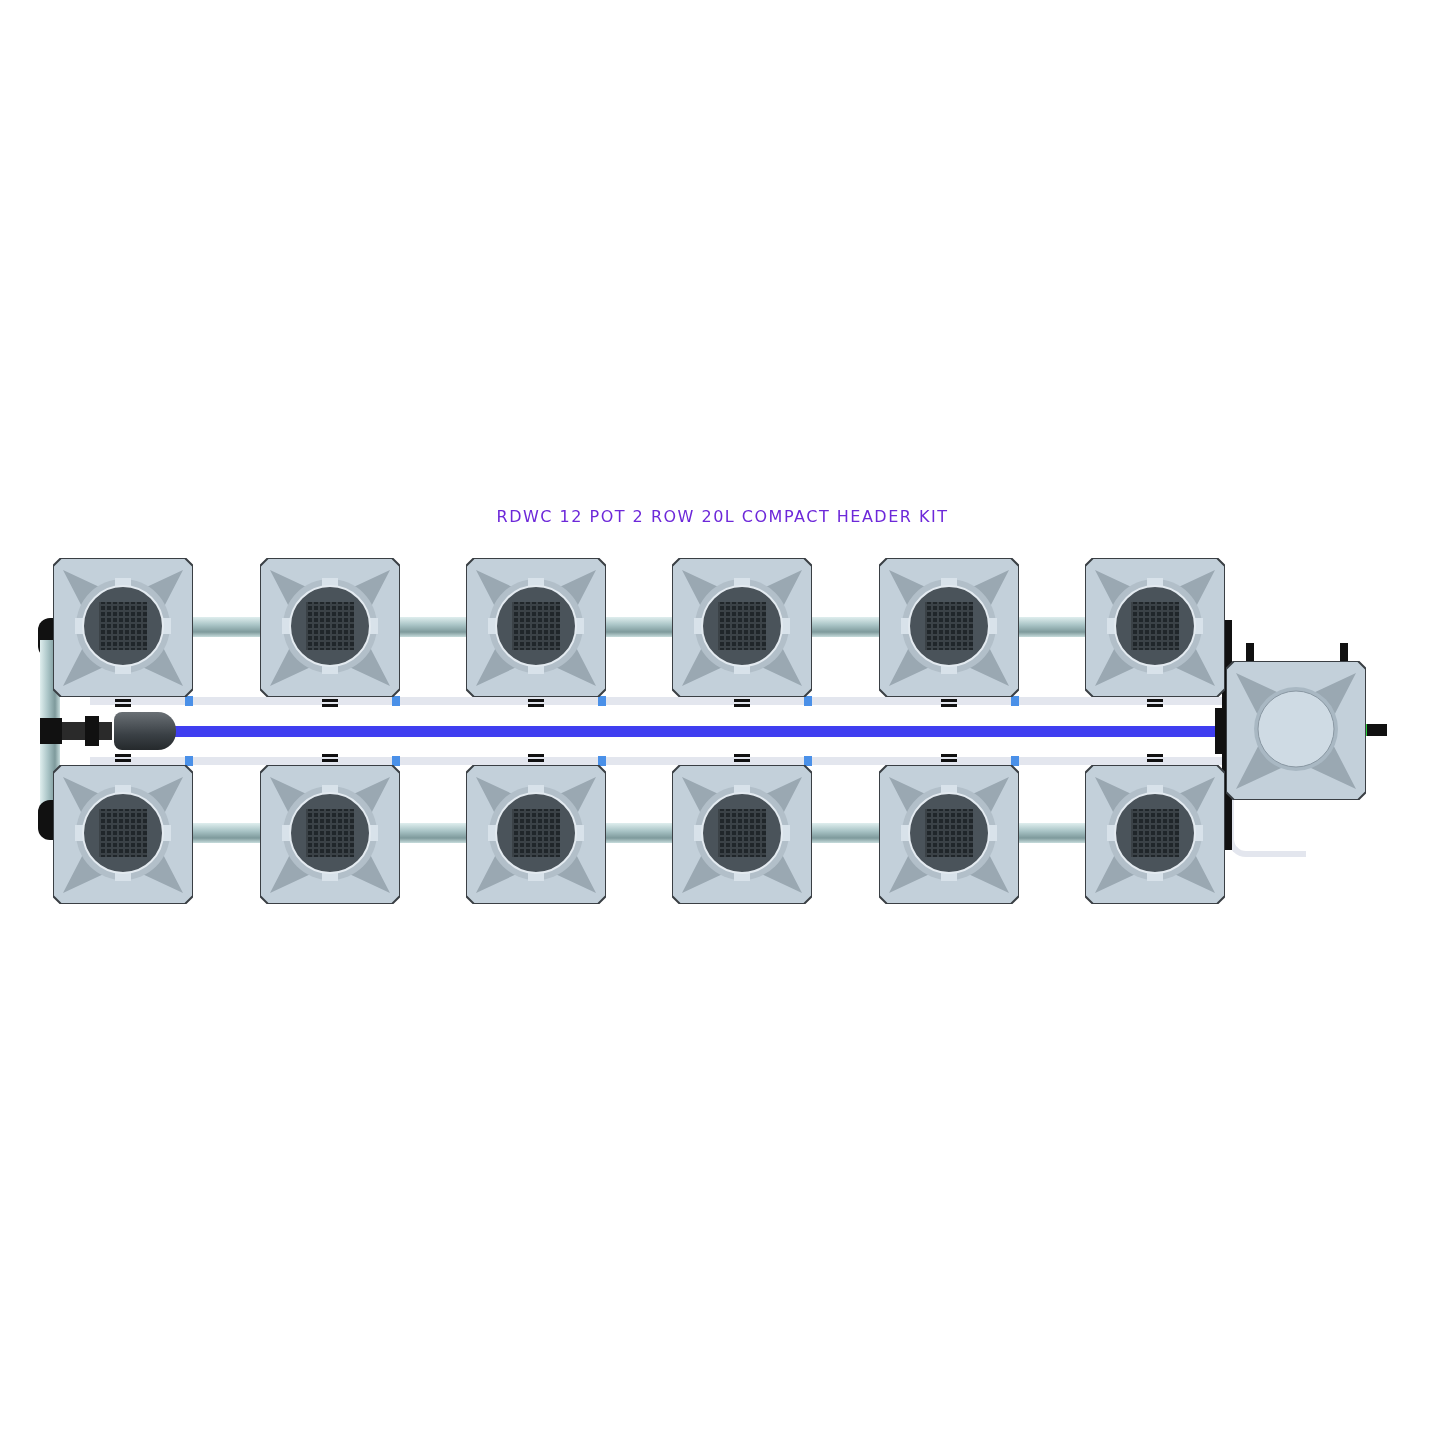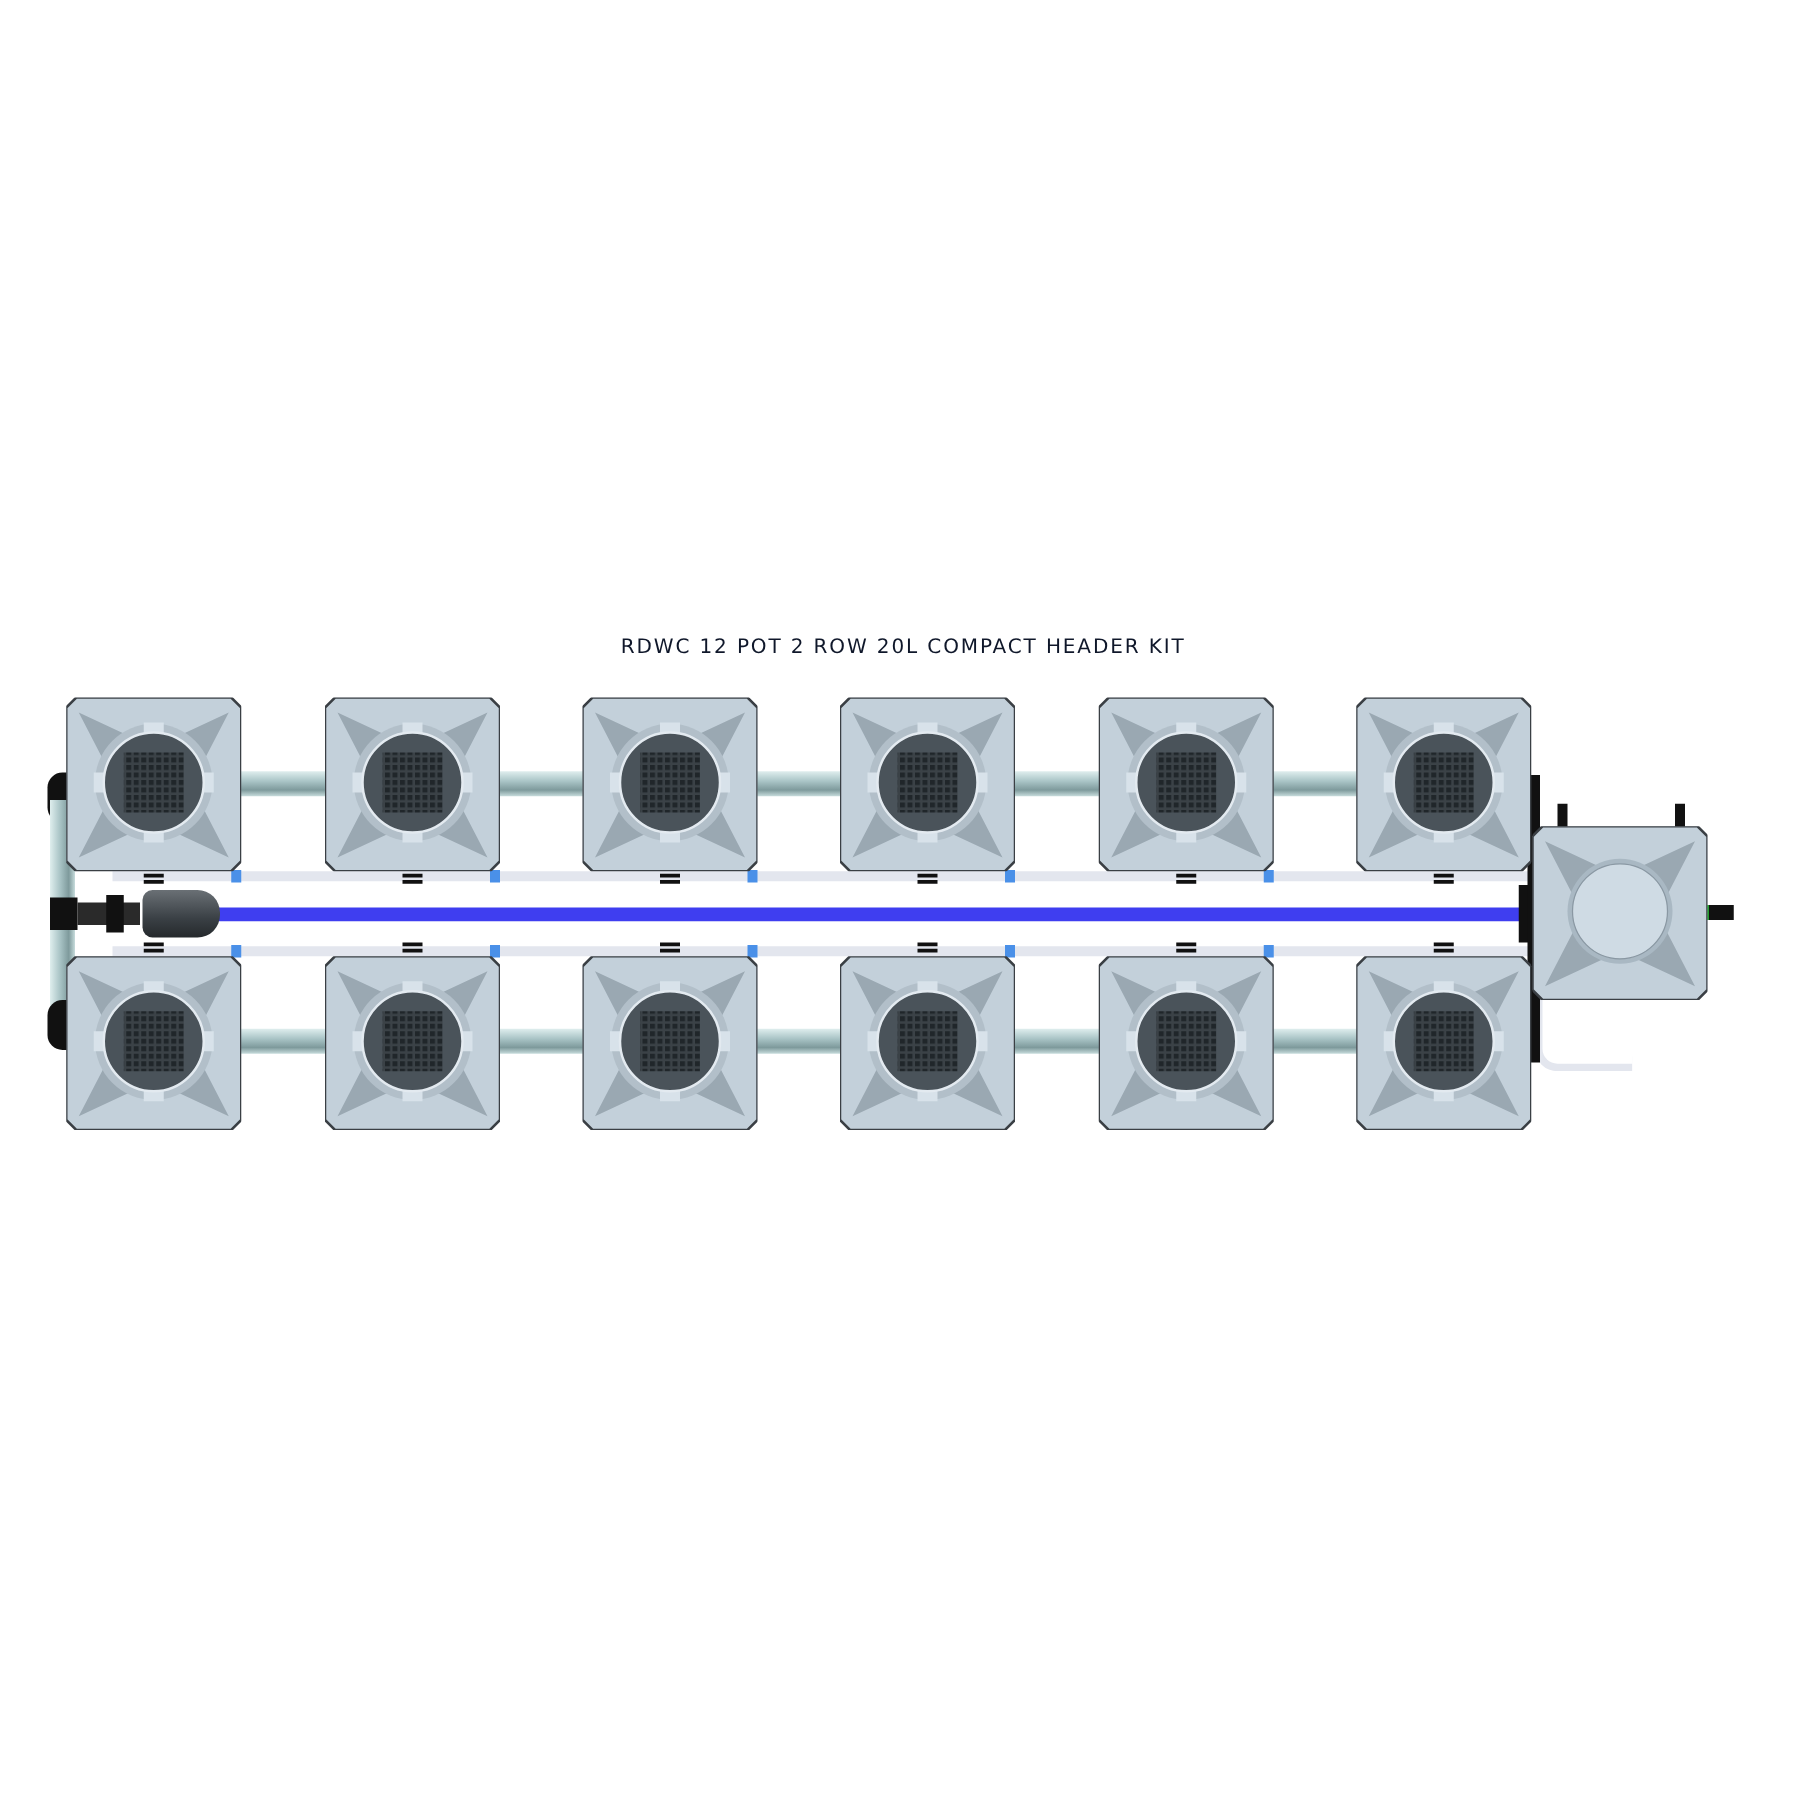--- a/index.html
+++ b/index.html
@@ -1,17 +1,17 @@
 <!DOCTYPE html>
 <html><head>
 <meta charset="utf-8">
 <style>
   html,body{margin:0;padding:0;background:#ffffff;}
   body{width:1445px;height:1445px;position:relative;overflow:hidden;font-family:"DejaVu Sans",sans-serif;}
-  .title{position:absolute;left:0;top:507px;width:1445px;text-align:center;font-family:"DejaVu Sans",sans-serif;font-size:16px;letter-spacing:1.5px;color:#0f172a;}
+  .title{position:absolute;left:0;top:507px;width:1445px;text-align:center;font-family:"DejaVu Sans",sans-serif;font-size:16px;letter-spacing:1.5px;color:#6d28d9;}
   .abs{position:absolute;}
   .pipe-h{position:absolute;height:20px;background:linear-gradient(#dfeeee,#a9c4c6 40%,#7e9a9c 75%,#c7dcdc);}
   .pipe-v{position:absolute;width:20px;background:linear-gradient(90deg,#dfeeee,#a9c4c6 40%,#7e9a9c 75%,#c7dcdc);}
   .rail{position:absolute;height:8px;background:#e3e6ee;}
   .blue-line{position:absolute;height:11px;background:#3f3ef0;}
   .clip{position:absolute;width:8px;height:10px;background:#4a90e8;}
   .tick{position:absolute;width:16px;height:8px;border-top:3px solid #111;border-bottom:3px solid #111;box-sizing:border-box;}
   .pot{position:absolute;width:140px;height:139px;}
   .pot svg{width:100%;height:100%;display:block;}
   .elbow{position:absolute;background:#111;border-radius:12px 0 0 12px;}

